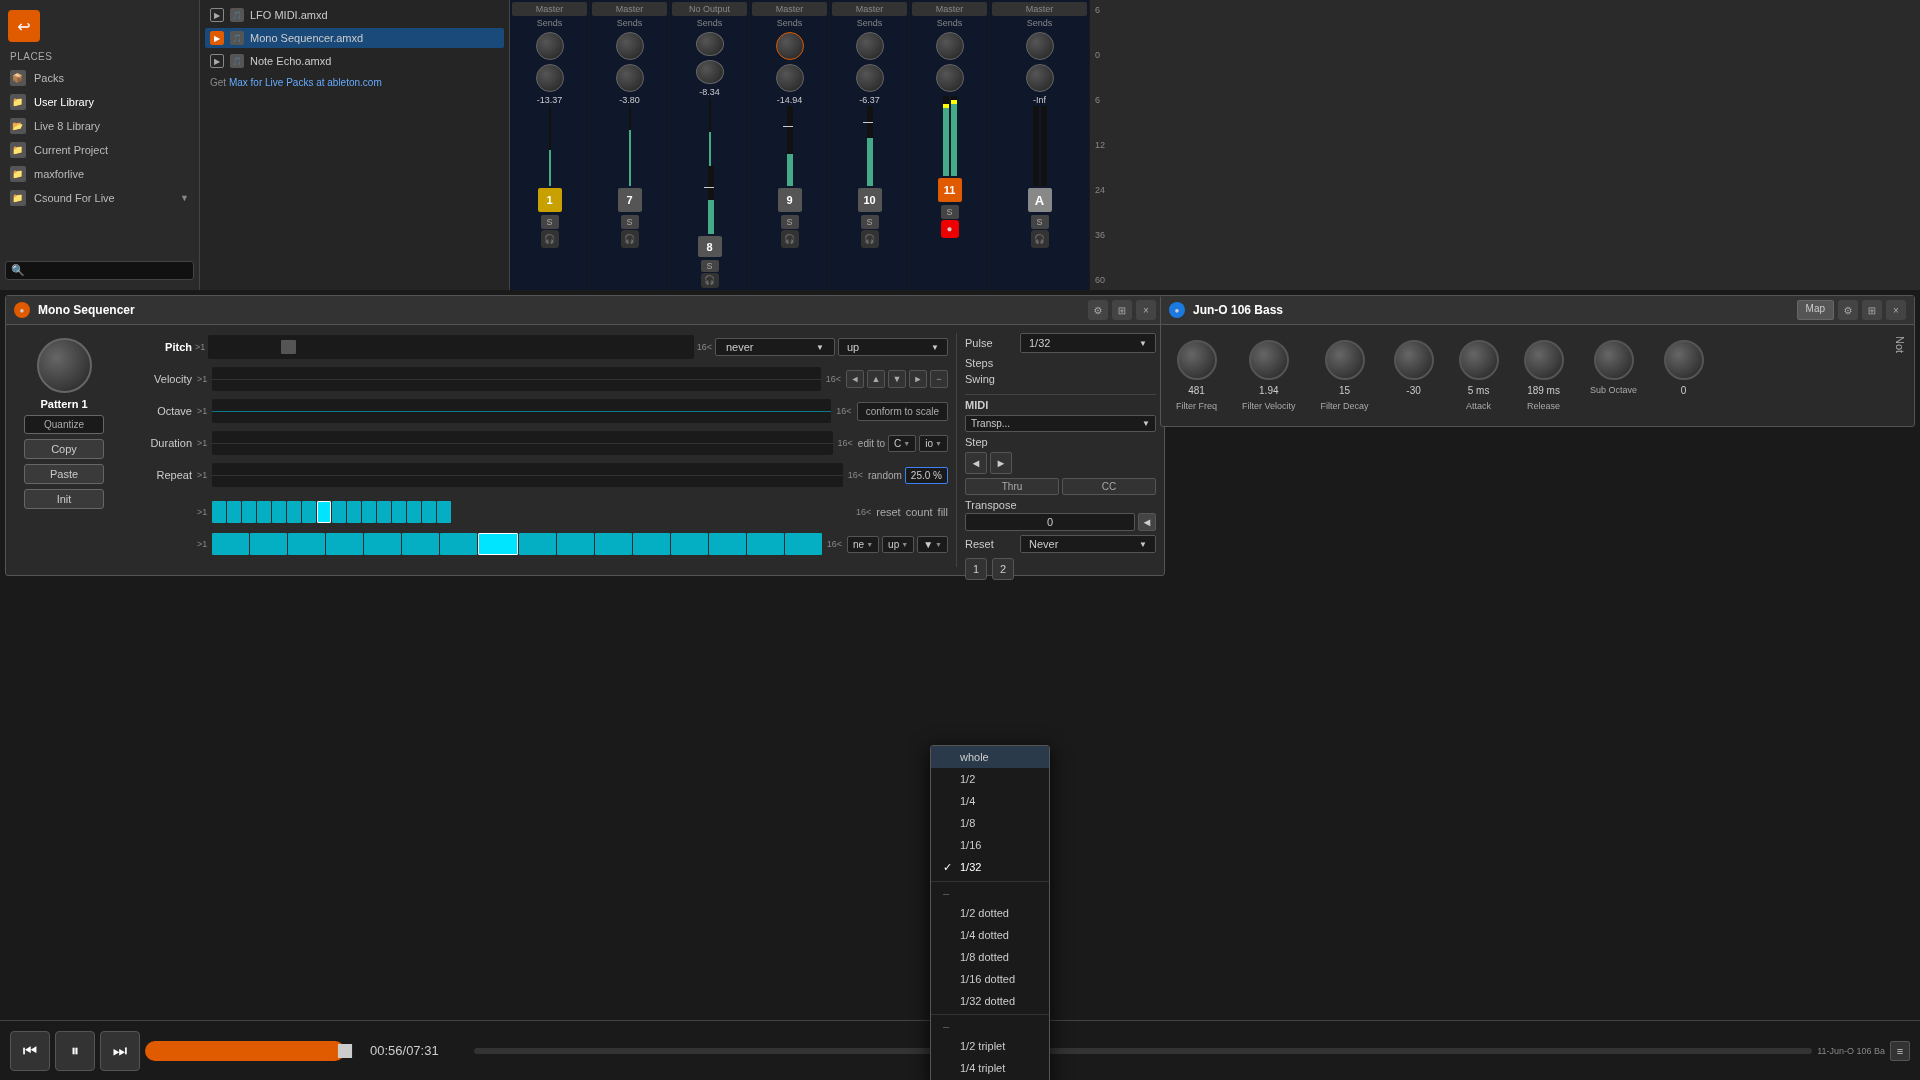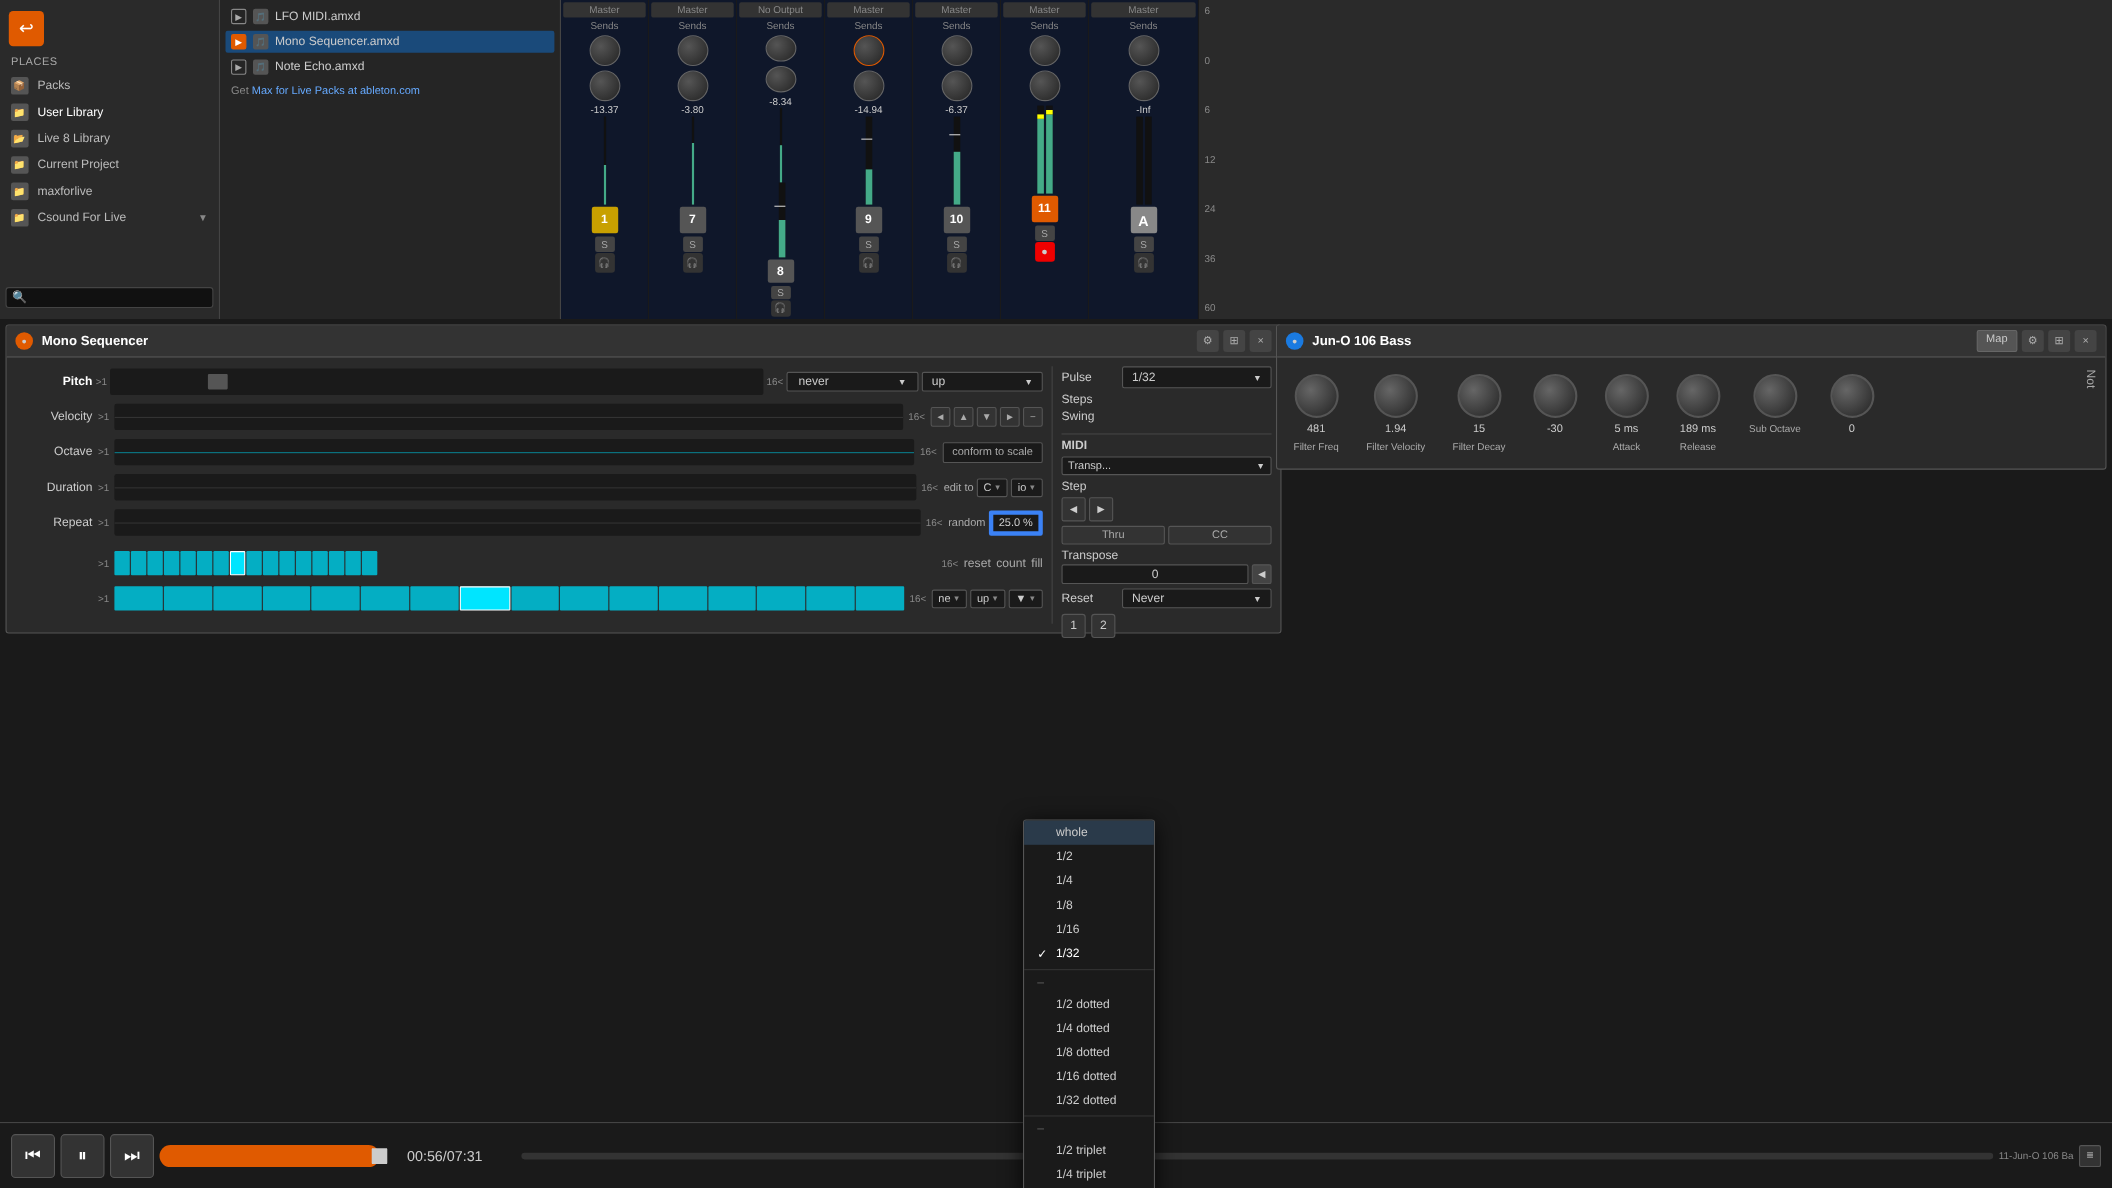--- a/index.html
+++ b/index.html
@@ -299,21 +299,21 @@
       background: #1a1a1a;
       border: 1px solid #555;
       border-radius: 2px;
       padding: 3px 8px;
       font-size: 10px;
       color: #aaa;
       cursor: pointer;
     }
     .random-pct {
       background: #1a1a1a;
-      border: 4px solid #3b82f6;
+      border: 1px solid #3b82f6;
       padding: 2px 5px;
       border-radius: 2px;
       color: #ccc;
       font-size: 10px;
     }
     .num-btn {
       width: 22px; height: 22px;
       background: #333;
       border: 1px solid #555;
       border-radius: 3px;
@@ -671,20 +671,30 @@
       <span class="plugin-title">Mono Sequencer</span>
       <div class="plugin-controls">
         <div class="plugin-btn">⚙</div>
         <div class="plugin-btn">⊞</div>
         <div class="plugin-btn">×</div>
       </div>
     </div>
 
     <div style="display:flex;padding:8px;gap:8px;height:250px;">
 
+      <div style="display:flex;flex-direction:column;align-items:center;gap:5px;width:100px;">
+        <div class="pattern-knob-wrap">
+          <div class="big-knob"></div>
+          <div class="pattern-name">Pattern 1</div>
+        </div>
+        <div class="quantize-btn">Quantize</div>
+        <div class="action-btn">Copy</div>
+        <div class="action-btn">Paste</div>
+        <div class="action-btn">Init</div>
+      </div>
 
       <div style="display:flex;flex-direction:column;flex:1;gap:4px;">
 
         <div style="display:flex;align-items:center;gap:3px;height:28px;">
           <div style="width:70px;font-size:11px;color:#fff;font-weight:bold;text-align:right;">Pitch</div>
           <div style="font-size:9px;color:#888;">&gt;1</div>
           <div style="flex:1;height:24px;background:#1a1a1a;border-radius:2px;position:relative;overflow:hidden;">
             <div style="position:absolute;left:15%;top:20%;width:3%;height:60%;background:#555;border-radius:1px;"></div>
           </div>
           <div style="font-size:9px;color:#888;">16&lt;</div>

